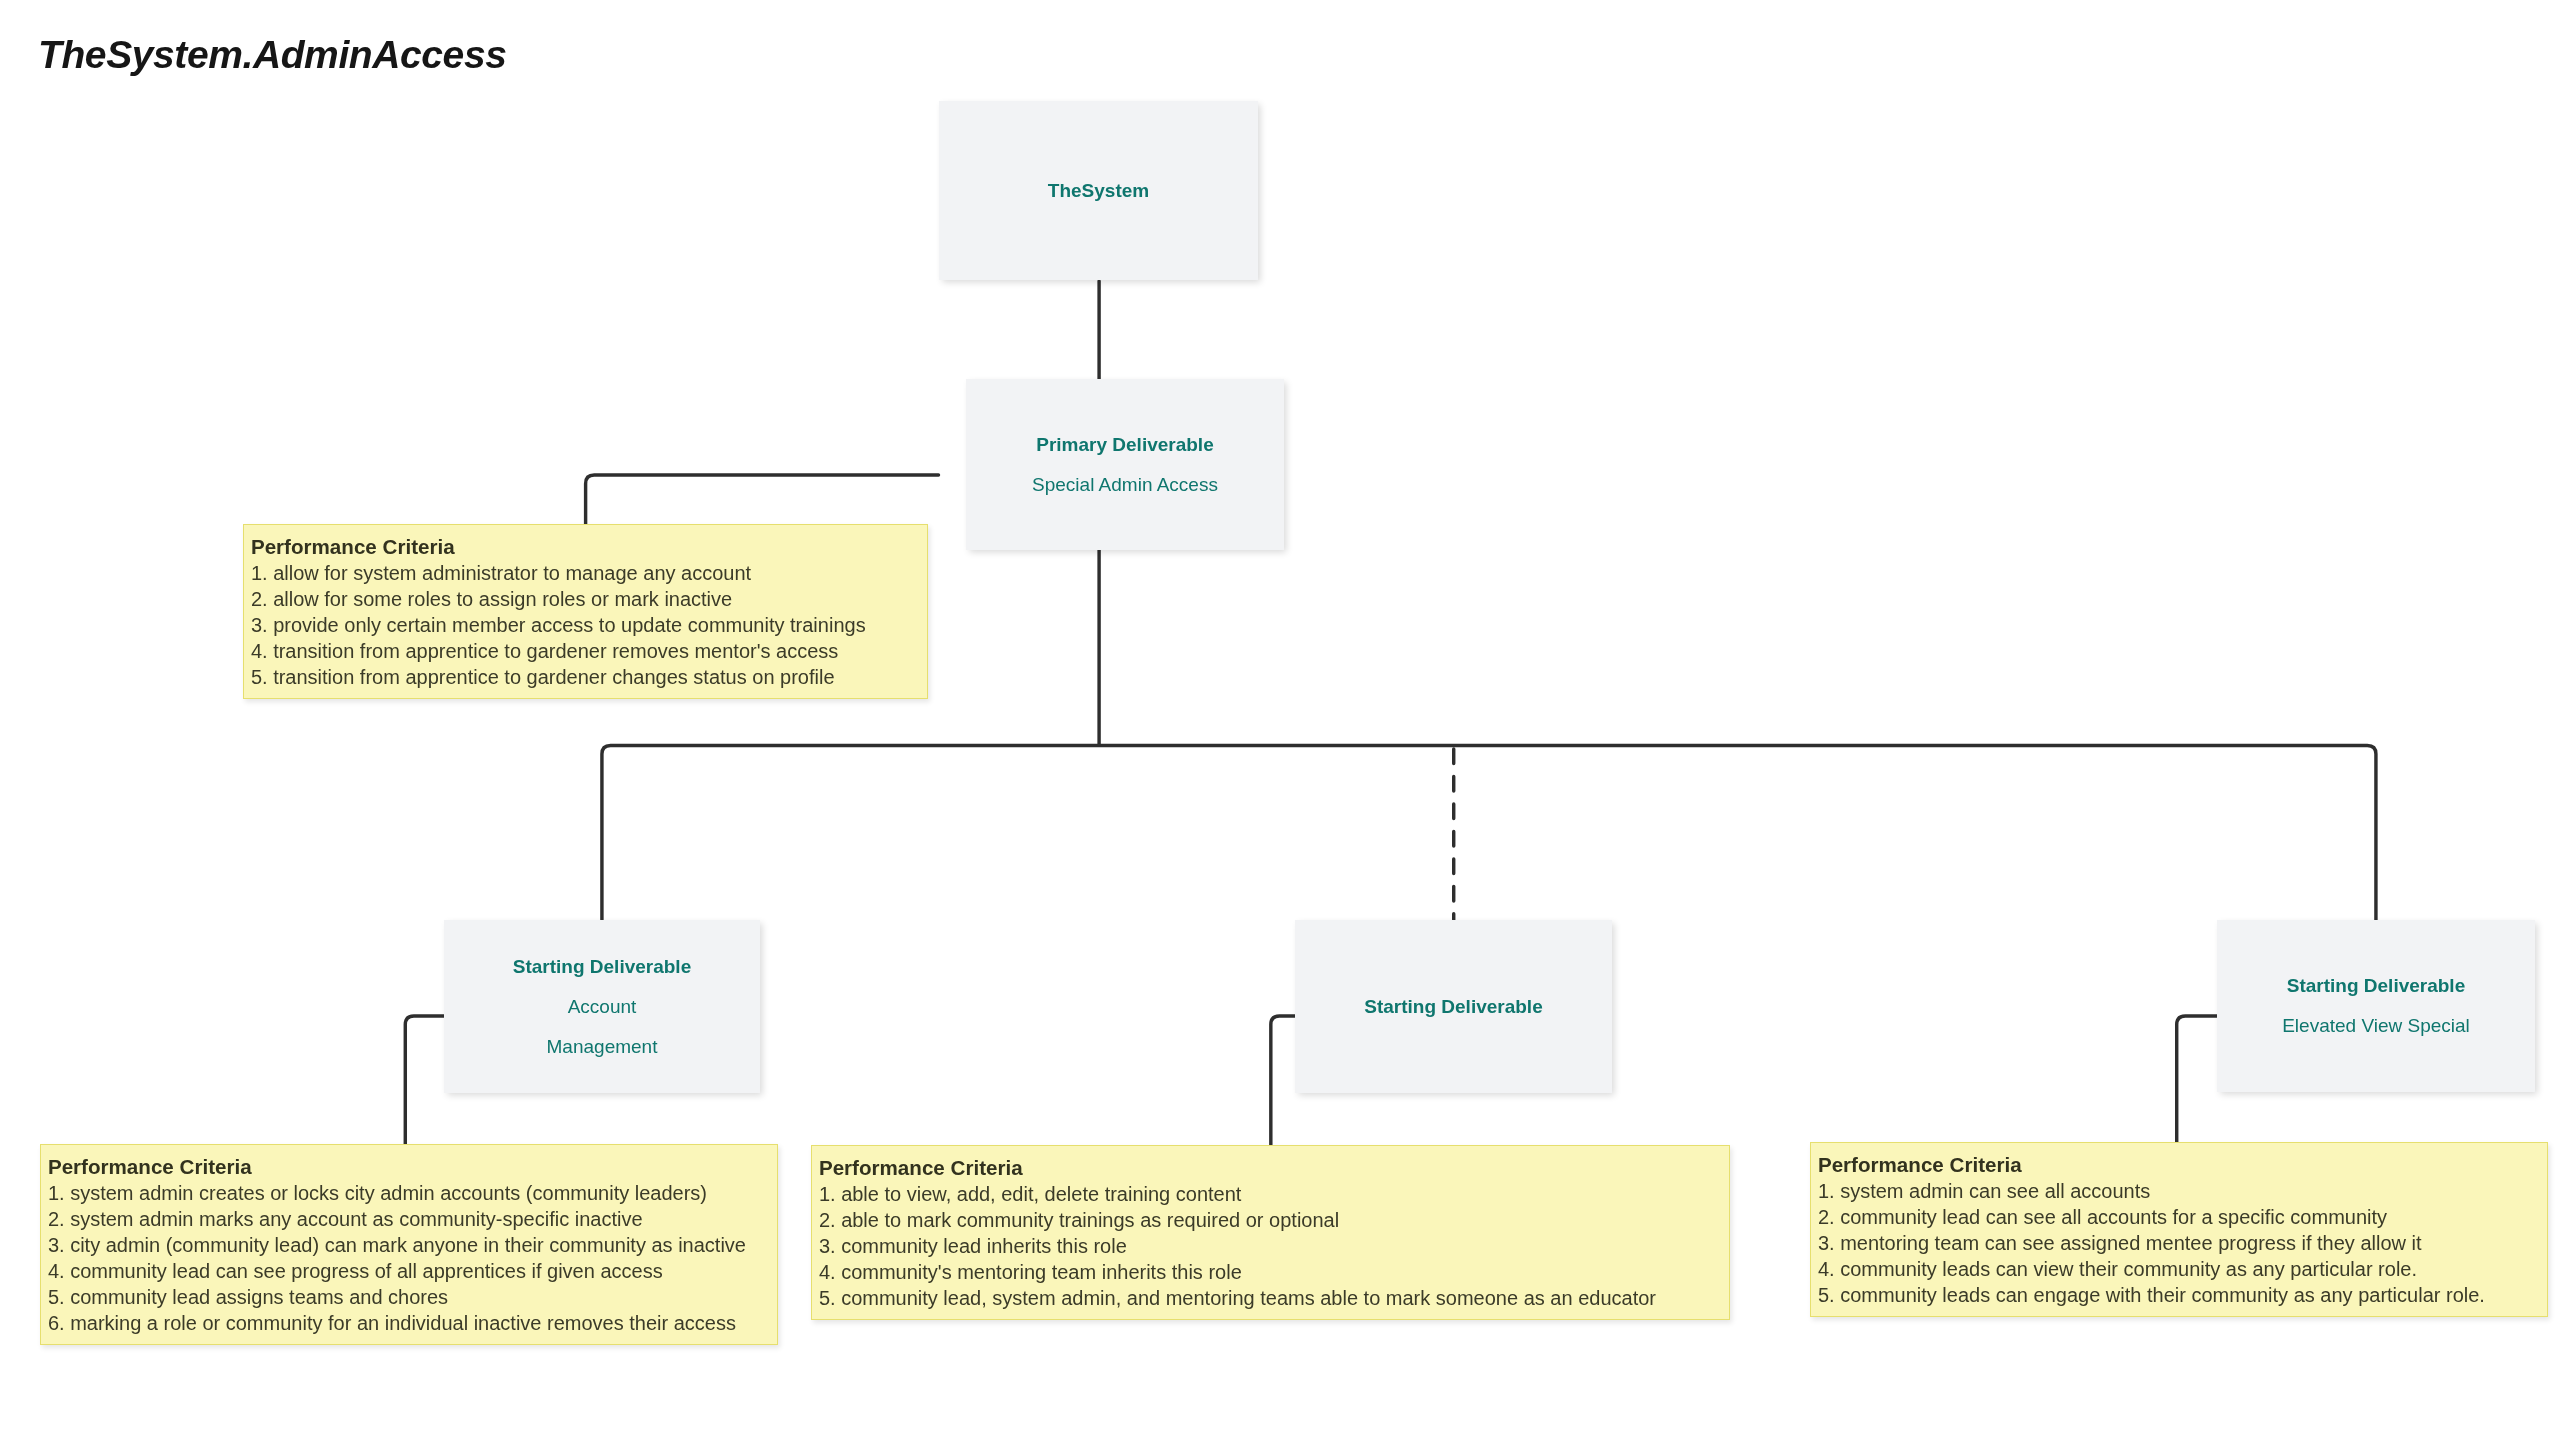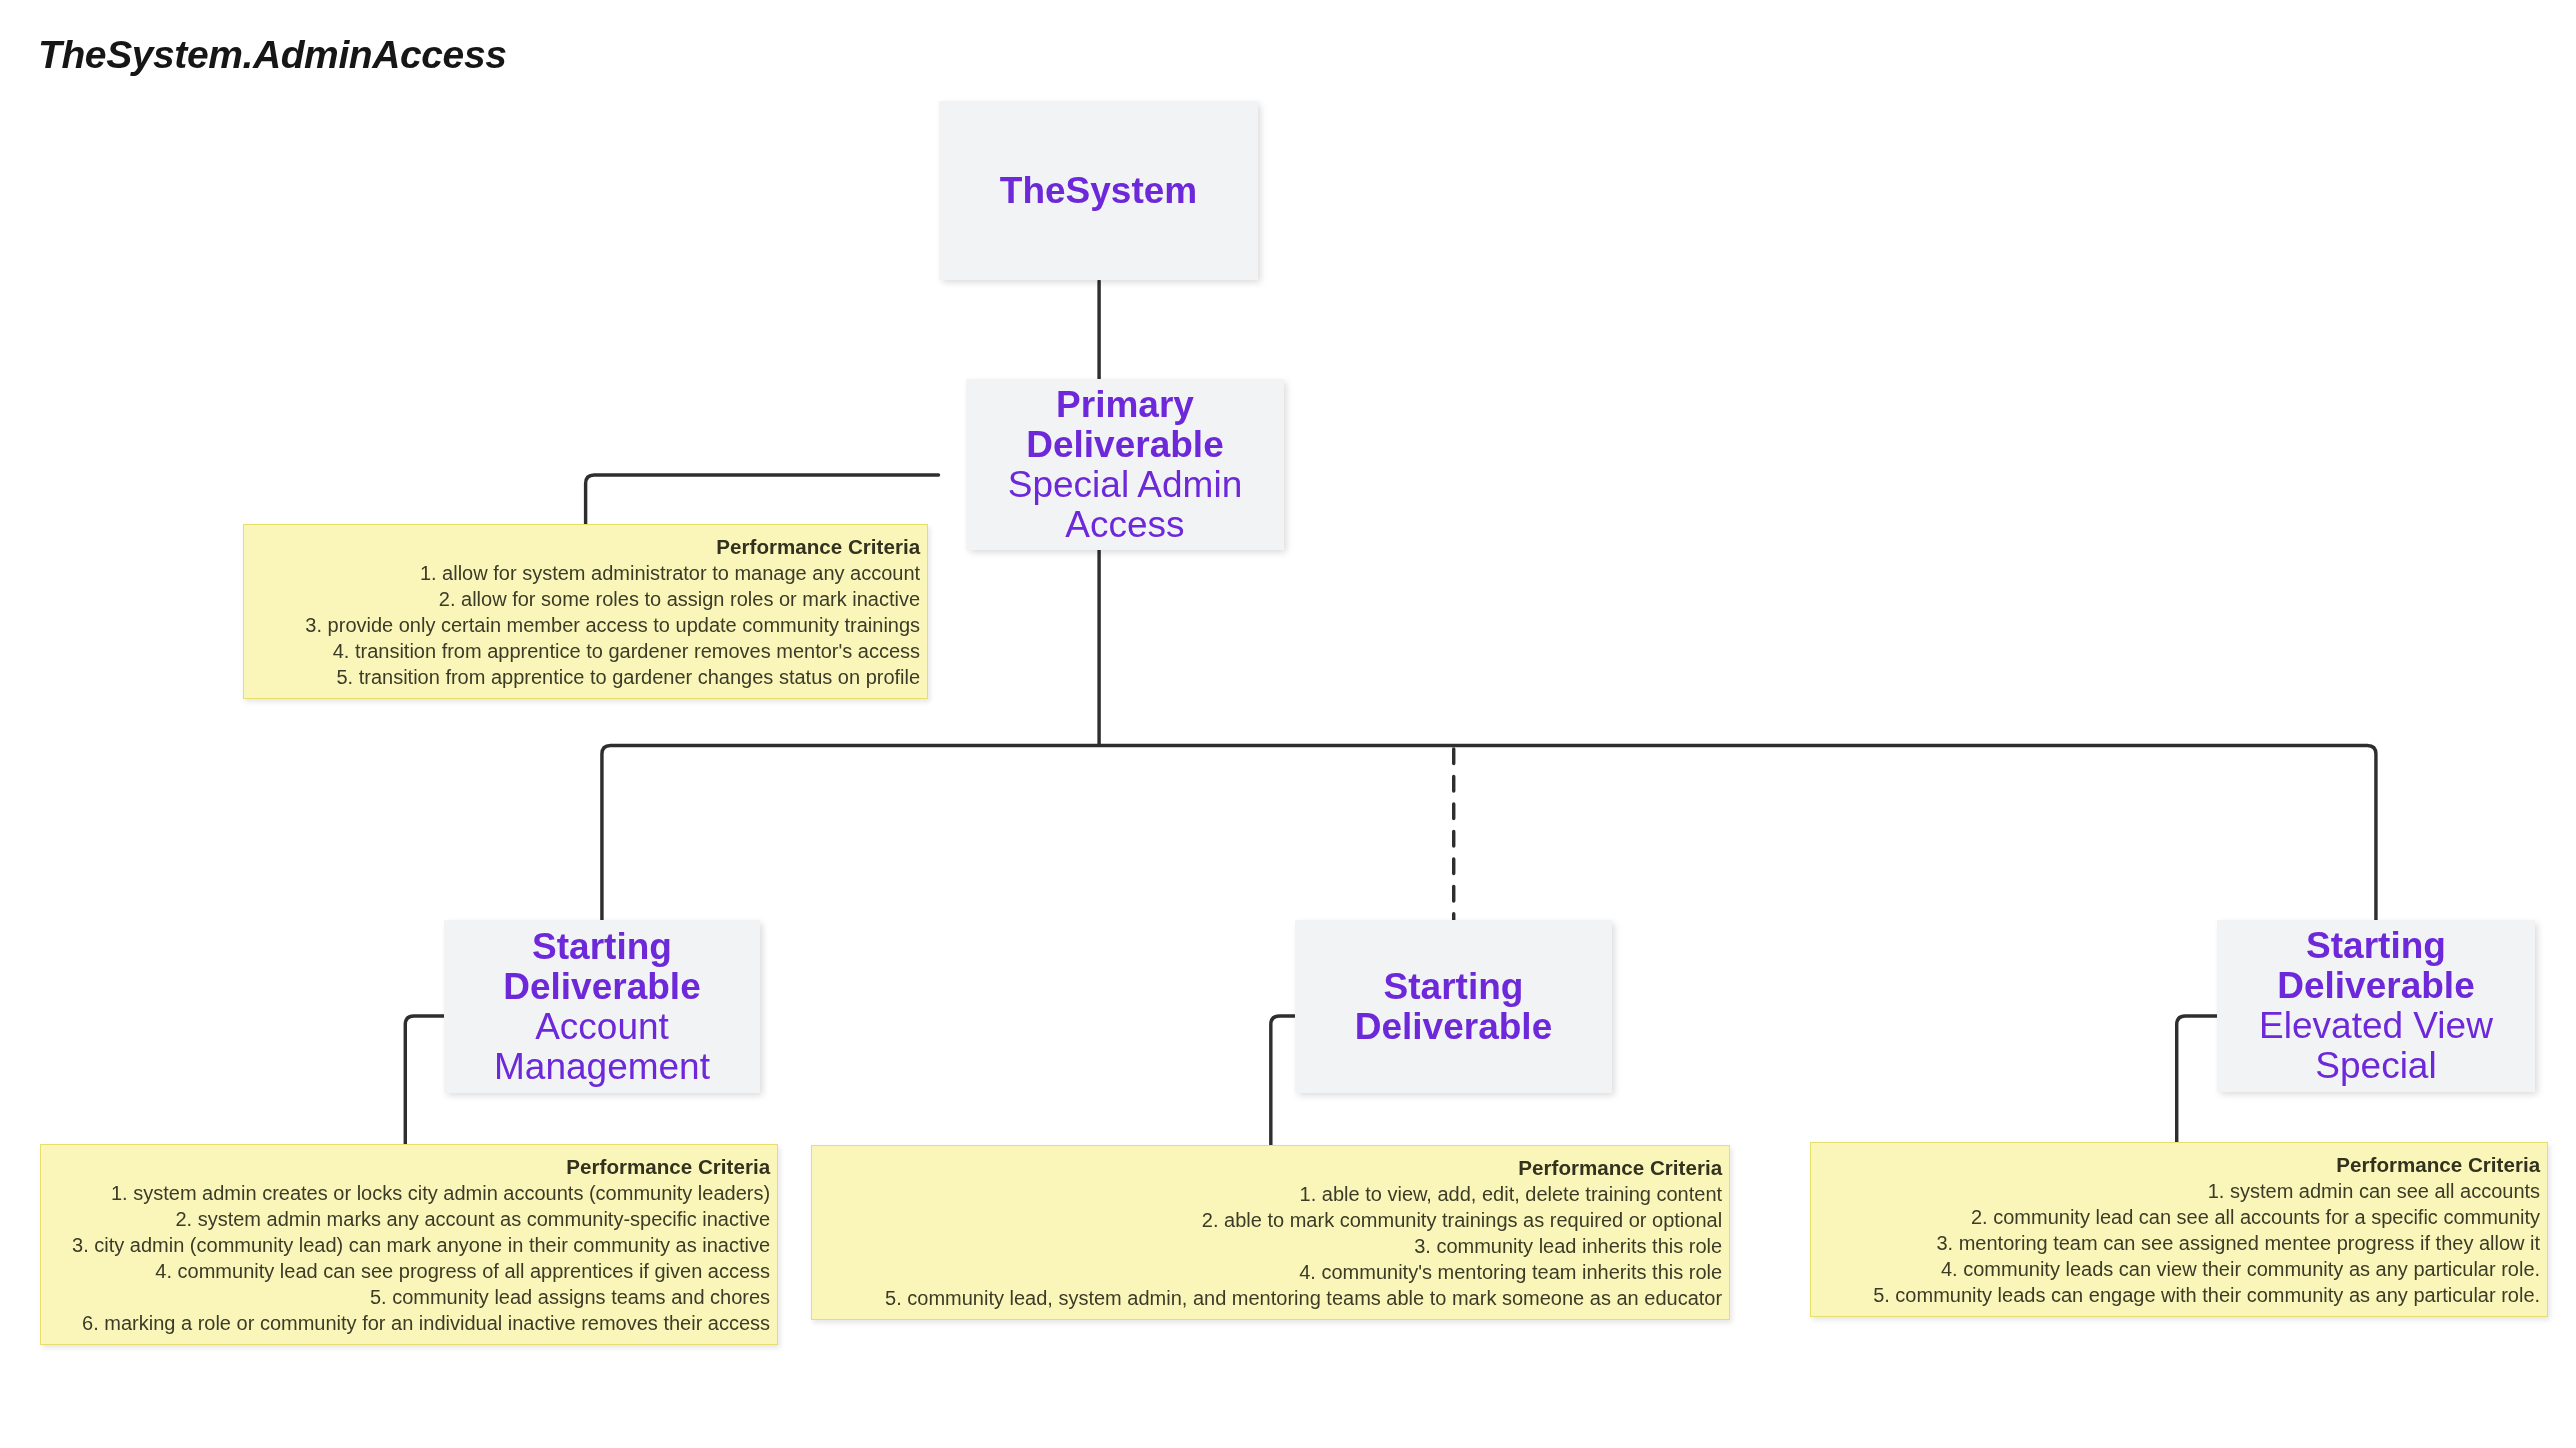--- a/index.html
+++ b/index.html
@@ -19,37 +19,37 @@
   }
   svg.connector-layer path{
     fill:none;stroke-width:4px;stroke-linecap:round;
   }
   svg.connector-layer path.dashed{stroke-dasharray:17 15;}
   .node{
     position:absolute;
     background:#f2f3f5;
     box-shadow:2.6px 3.4px 6.9px rgba(0,0,0,0.15);
     display:flex;flex-direction:column;align-items:center;justify-content:center;
-    text-align:center;color:#6d28d9;
-    font-size:37px;line-height:40px;
+    text-align:center;color:#0f766e;
+    font-size:19px;line-height:40px;
   }
   .node-title{font-weight:700}
   .node-subtitle{white-space:pre-line}
   #node-the-system{left:939px;top:101px;width:319px;height:179px}
   #node-primary{left:966px;top:379px;width:318px;height:171px}
   #node-account{left:444px;top:920px;width:316px;height:173px}
   #node-educator{left:1295px;top:920px;width:317px;height:173px}
   #node-elevated{left:2217px;top:920px;width:318px;height:172px}
   .note{
     position:absolute;
     background:#faf6ba;
     border:1.7px solid #e6df6e;
     box-shadow:1.7px 2.6px 5.2px rgba(0,0,0,0.10);
     box-sizing:border-box;
-    text-align:right;color:#3b3b28;
+    text-align:left;color:#3b3b28;
     font-size:20px;line-height:26px;
     padding:8.6px 6.9px;
   }
   .note-title{font-weight:700;font-size:20.6px;color:#32321e}
   .note-items{white-space:pre-line}
   #note-primary{left:243px;top:524px;width:685px}
   #note-account{left:40px;top:1144px;width:738px}
   #note-educator{left:811px;top:1145px;width:919px}
   #note-elevated{left:1810px;top:1142px;width:738px}
 </style>

